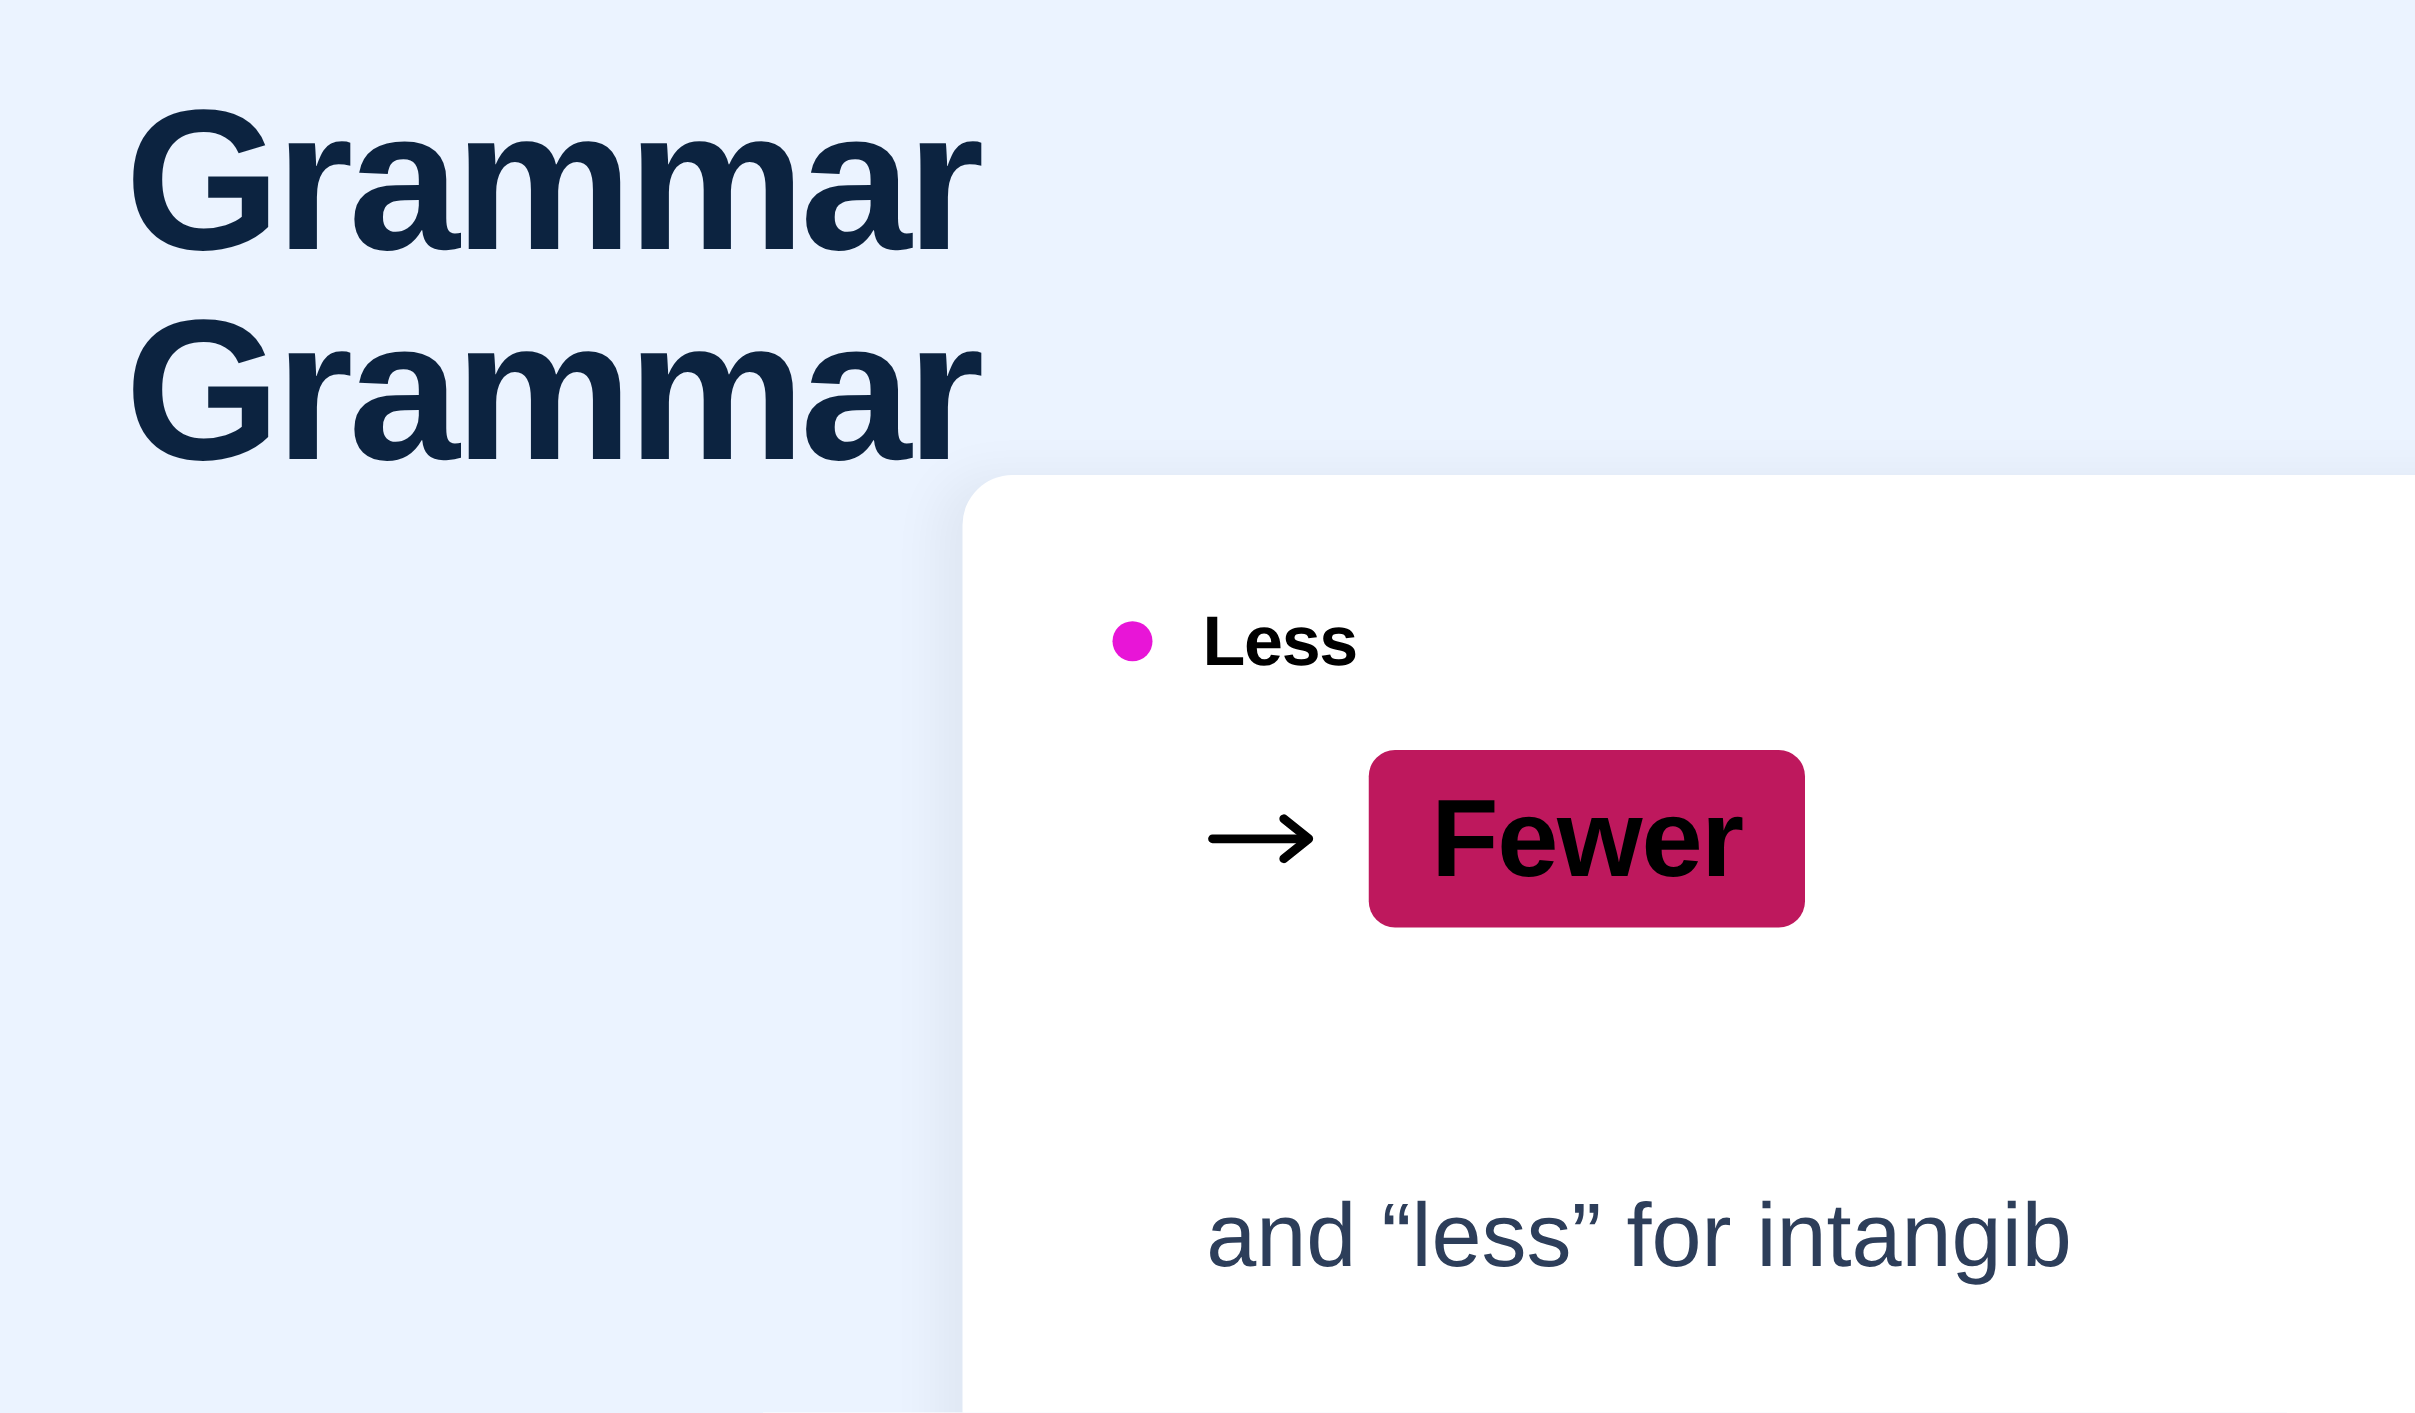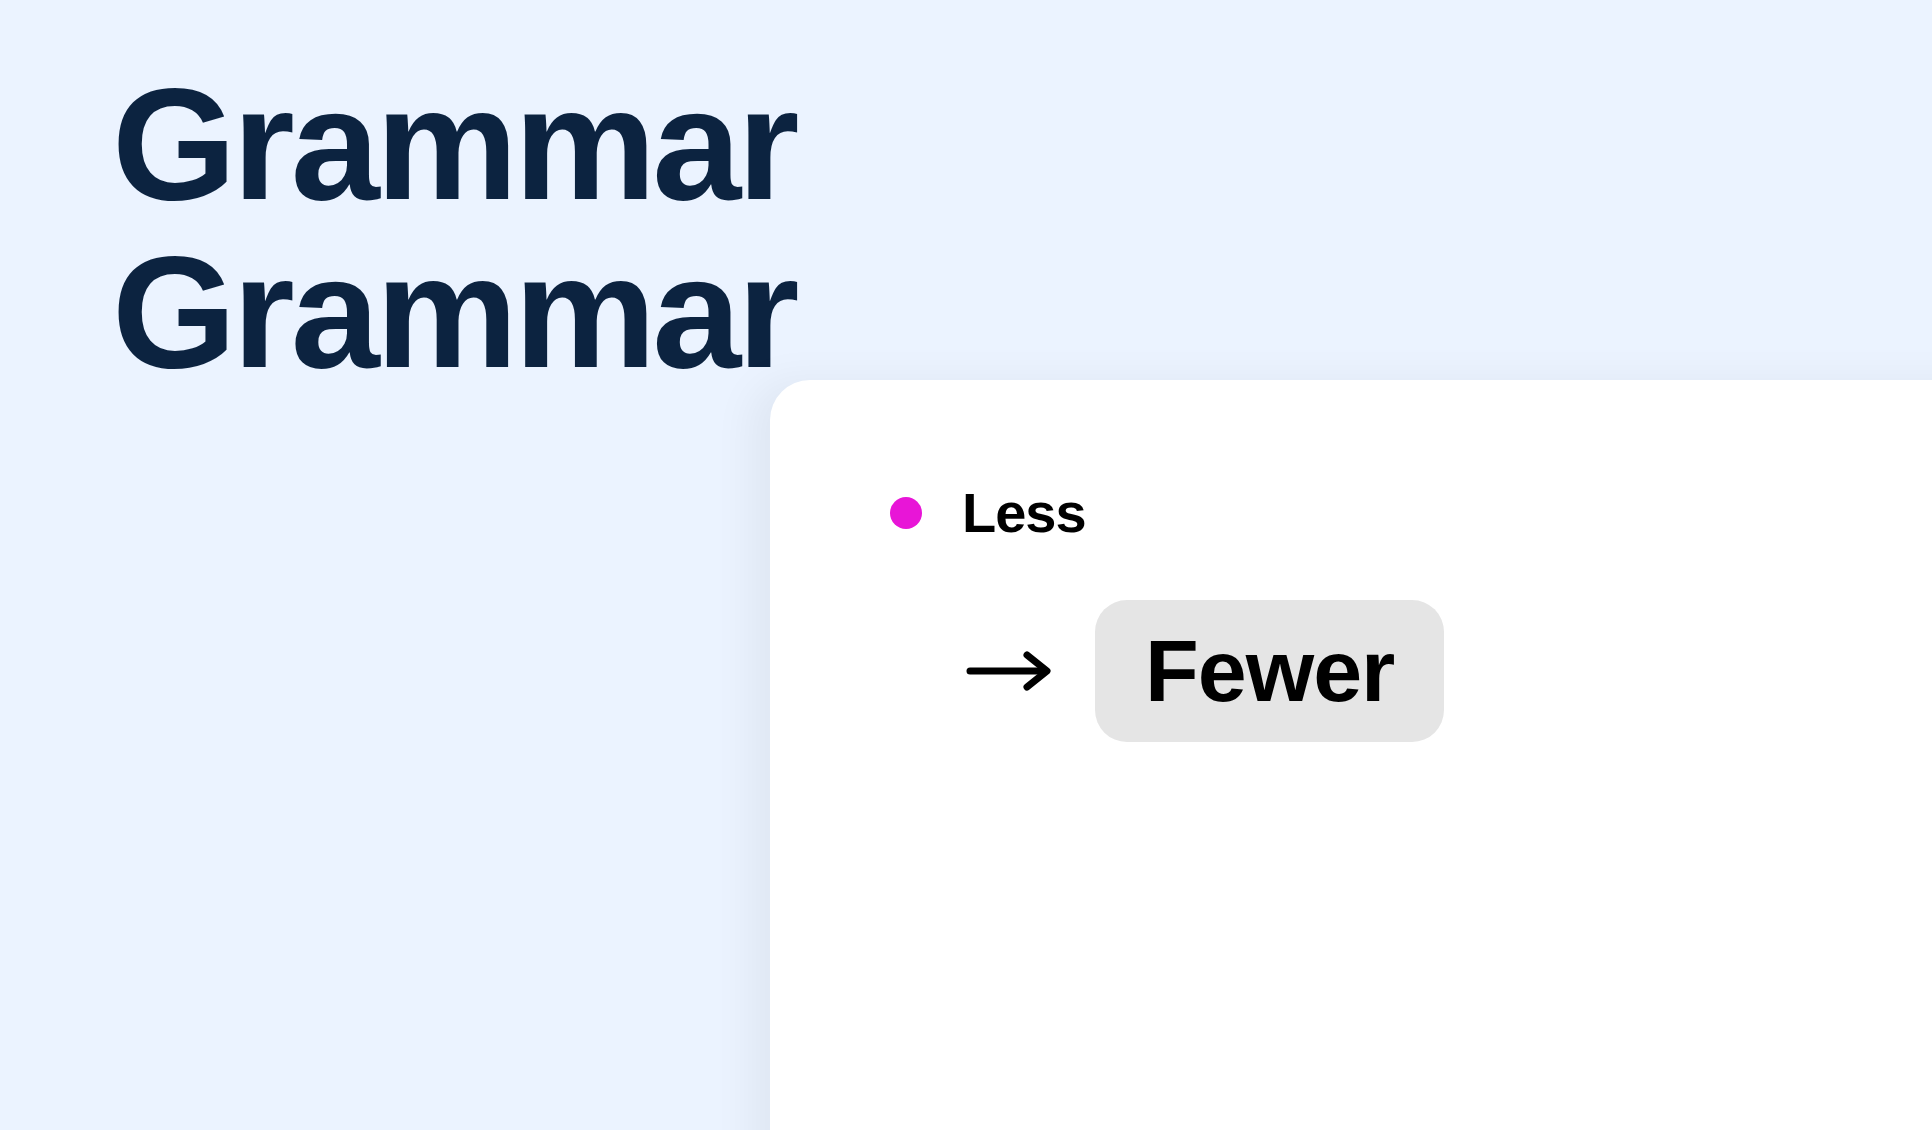--- a/index.html
+++ b/index.html
@@ -11,21 +11,21 @@
       width: 1932px;
       height: 1130px;
       background-color: #ebf3ff;
       font-family: -apple-system, BlinkMacSystemFont, 'Segoe UI', 'Helvetica Neue', Arial, sans-serif;
       overflow: hidden;
       position: relative;
     }
     .page-title {
       position: absolute;
       top: 60px;
-      left: 112px;
+      left: 100px;
       font-size: 160px;
       font-weight: 800;
       color: #0c2340;
       line-height: 1.05;
       letter-spacing: -4px;
     }
     .suggestion-card {
       position: absolute;
       top: 380px;
       left: 770px;
@@ -63,22 +63,22 @@
     }
     .arrow-icon {
       display: inline-flex;
       align-items: center;
     }
     .arrow-icon svg {
       width: 90px;
       height: 40px;
     }
     .correct-word-pill {
-      background-color: #e5e5e5;
-      border-radius: 32px;
+      background-color: #be185d;
+      border-radius: 21px;
       padding: 20px 50px;
       font-size: 88px;
       font-weight: 700;
       color: #000000;
       letter-spacing: -1px;
       display: inline-block;
     }
     .explanation-text {
       margin-top: 80px;
       margin-left: 75px;
@@ -105,14 +105,15 @@
     <span class="arrow-icon">
       <svg viewBox="0 0 90 40" fill="none" stroke="#000000" stroke-width="7" stroke-linecap="round" stroke-linejoin="round">
         <line x1="5" y1="20" x2="80" y2="20"></line>
         <polyline points="62,4 82,20 62,36"></polyline>
       </svg>
     </span>
     <span class="correct-word-pill">Fewer</span>
   </div>
   <p class="explanation-text">
     <br>
+    <span>and “less” for intangib</span>
   </p>
 </div>
 
 </body></html>

